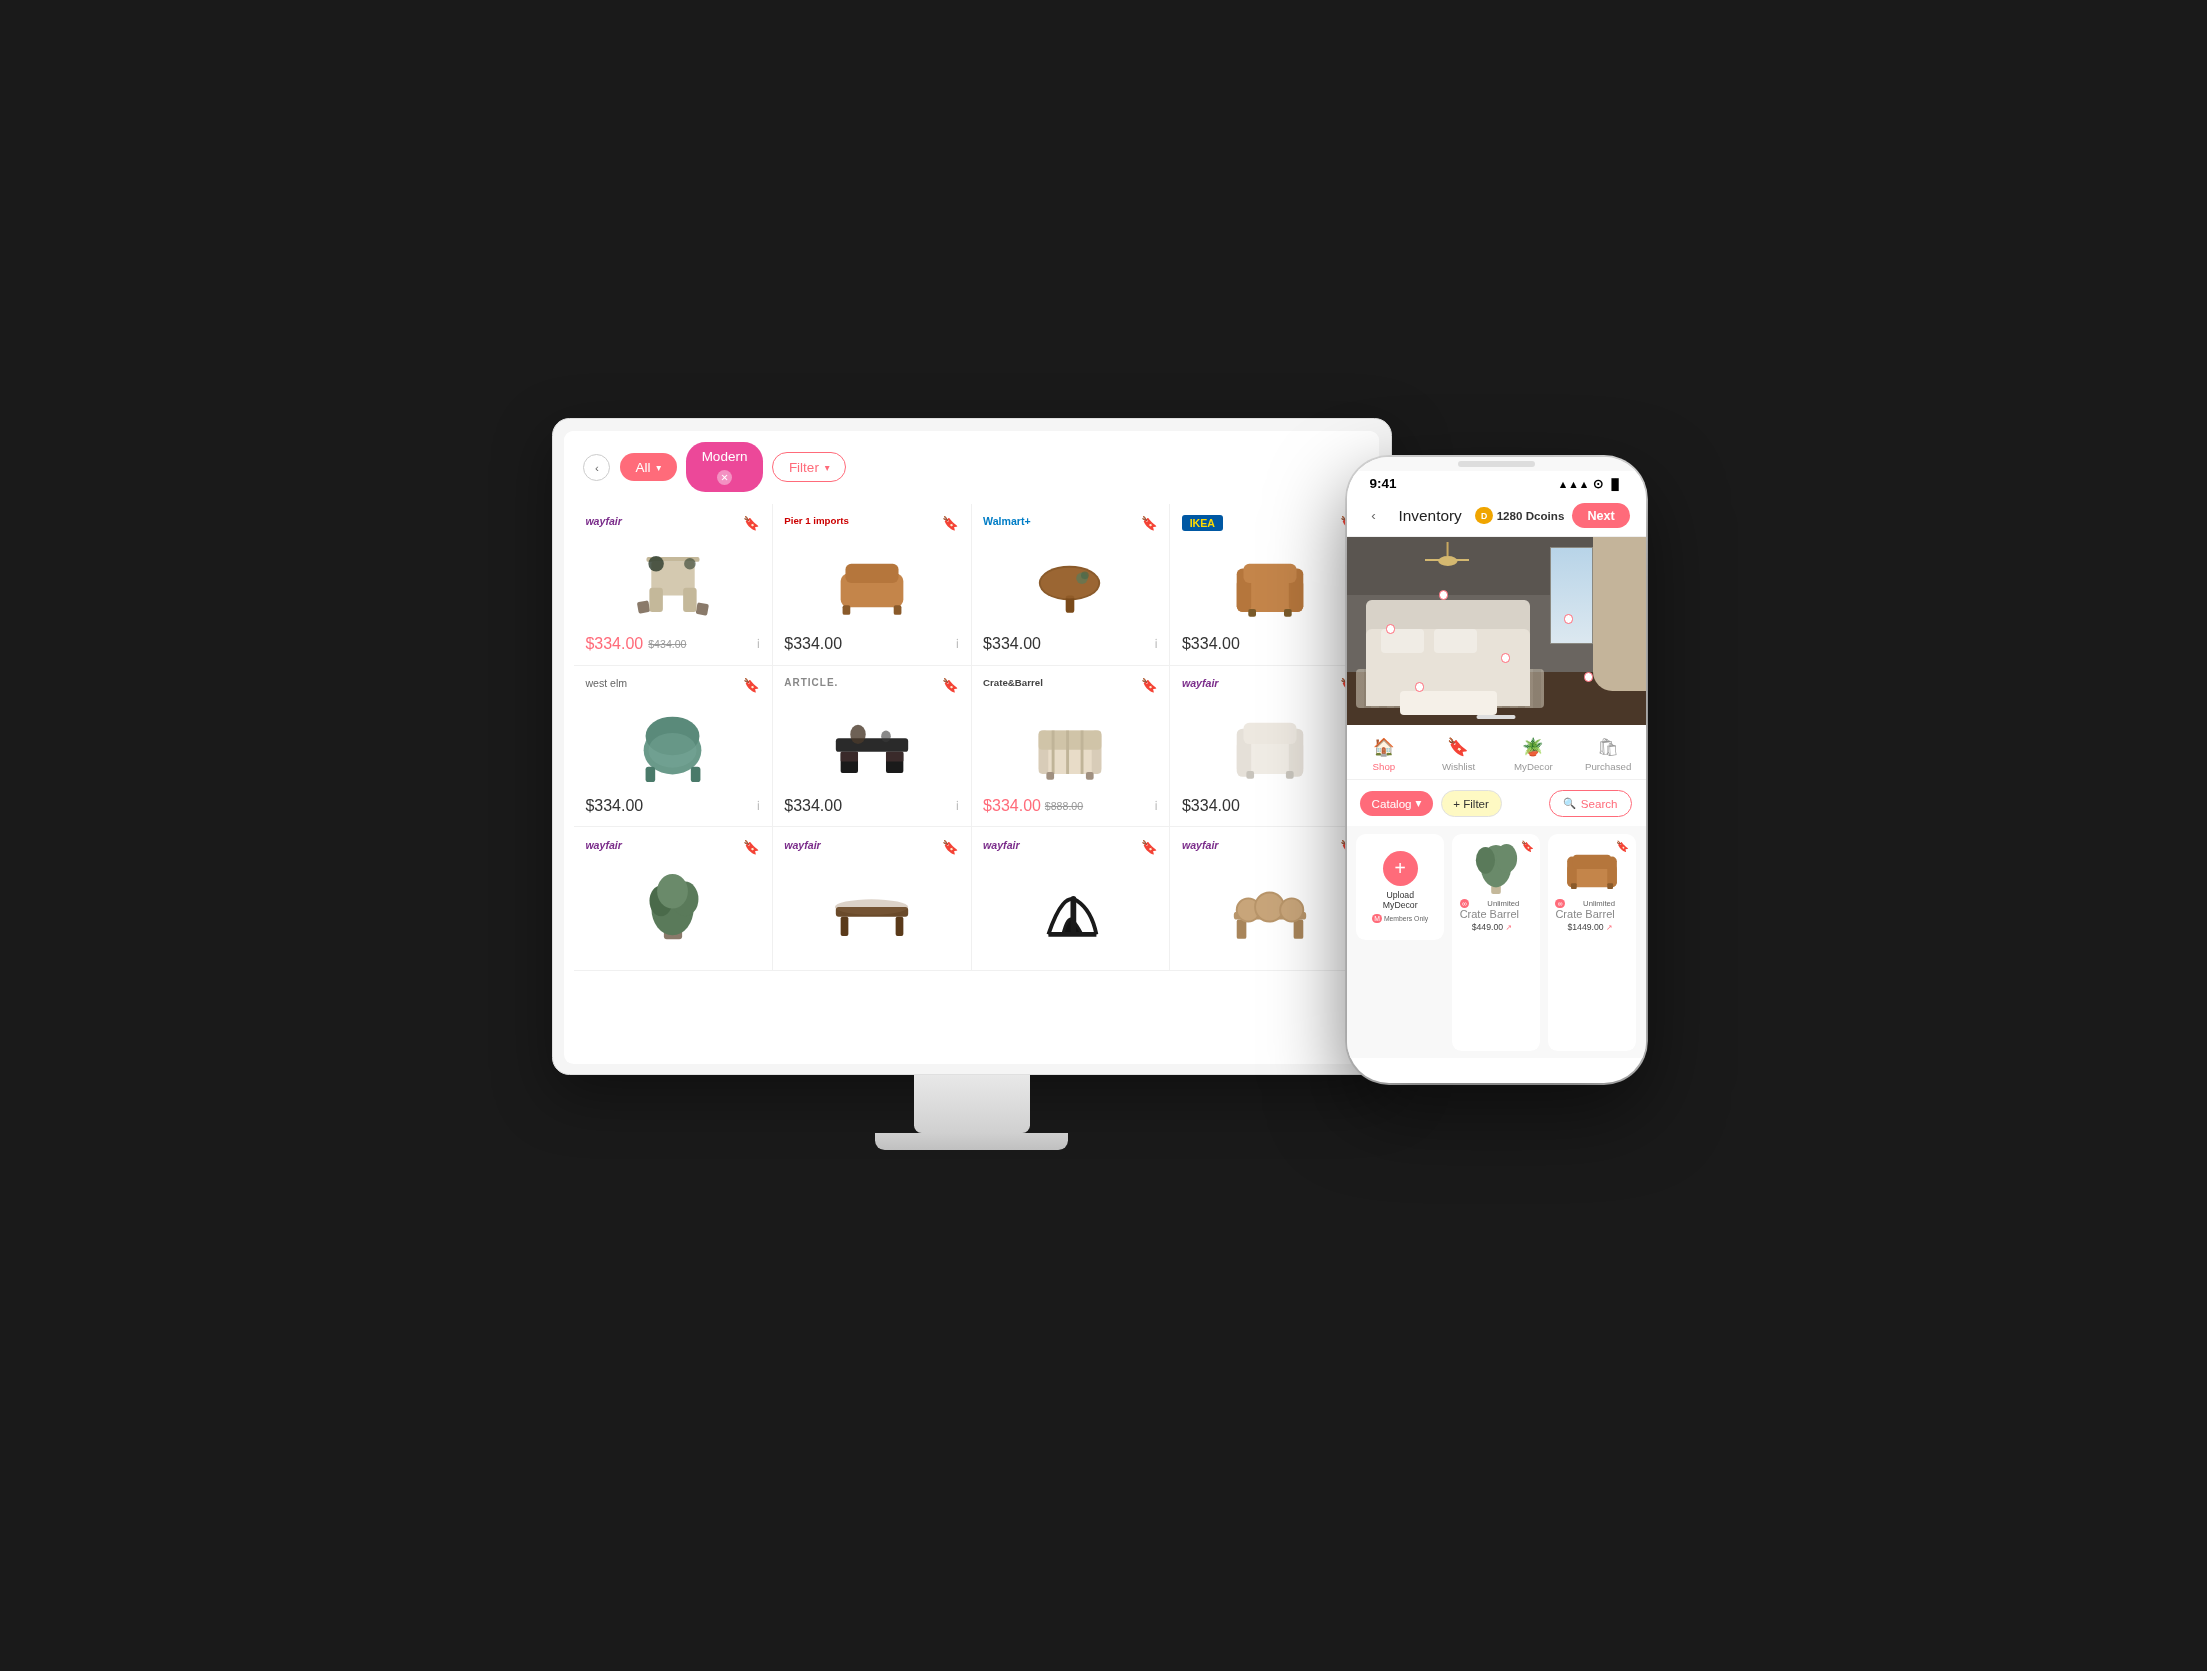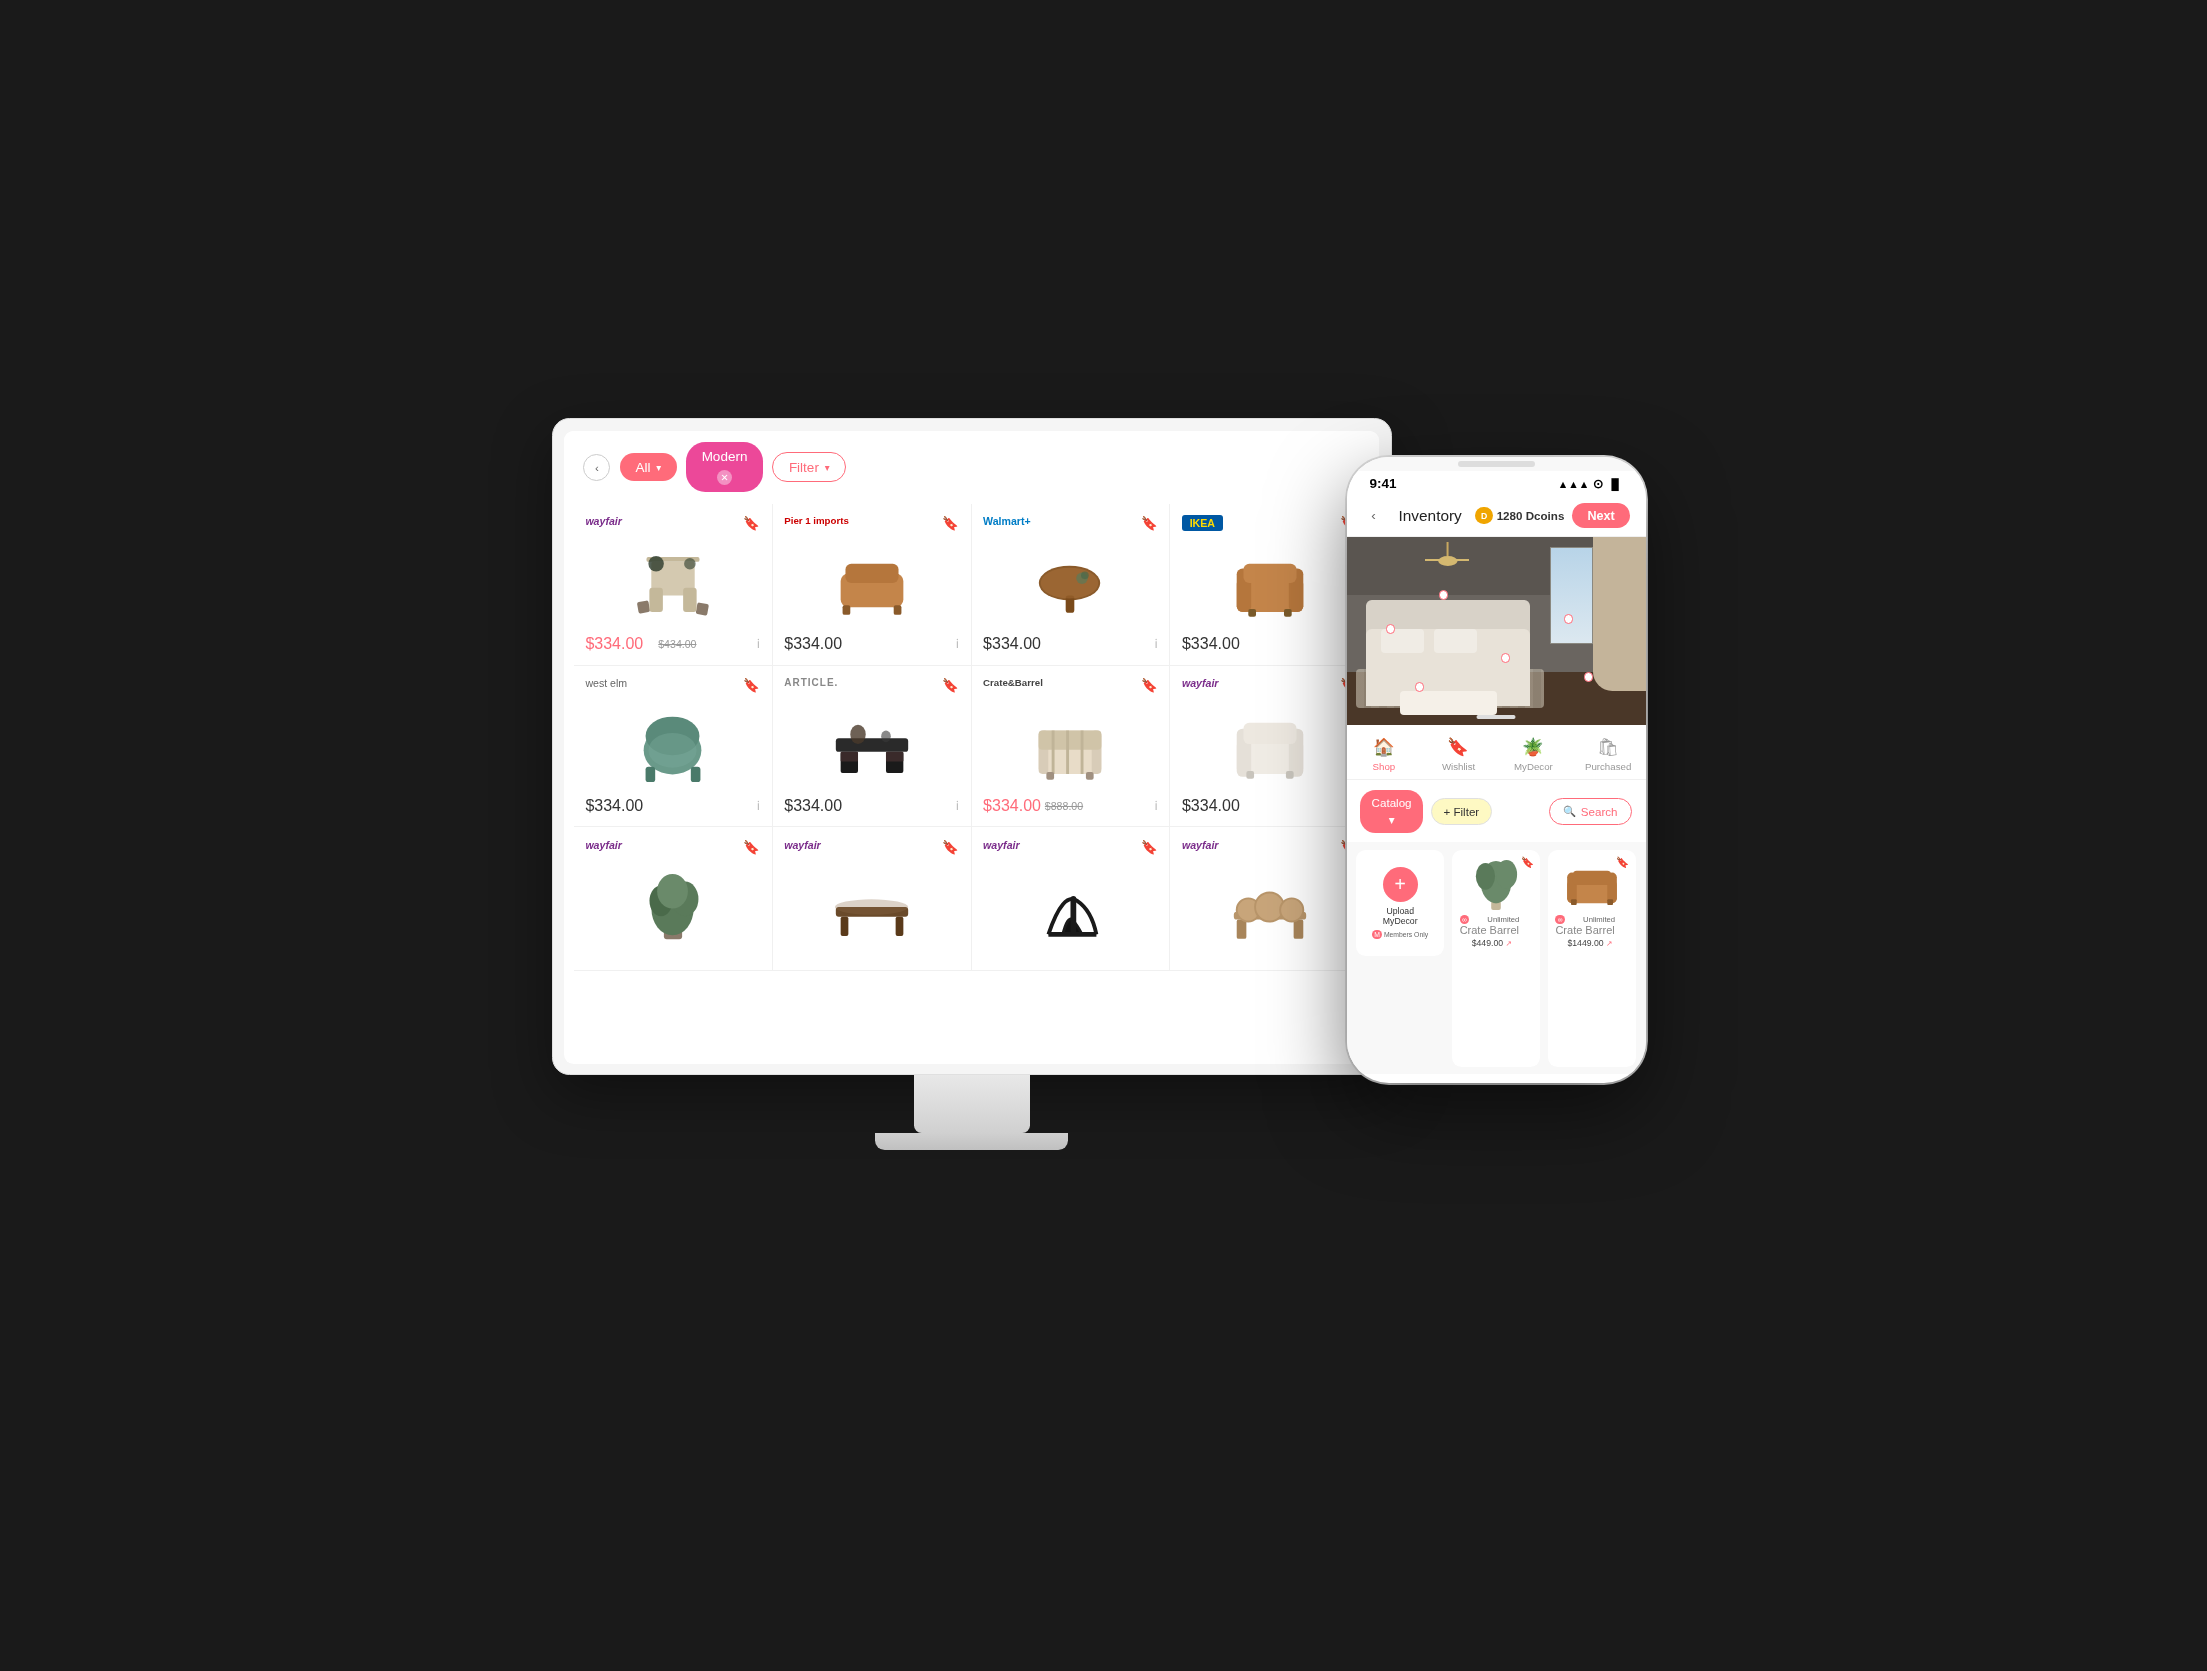--- a/index.html
+++ b/index.html
@@ -464,21 +464,20 @@
       display: flex;
       align-items: center;
       gap: 3.9px;
       background: #ff6b7a;
       color: #fff;
       border-radius: 15.4px;
       padding: 5.8px 11.6px;
       font-size: 11.6px;
       font-weight: 500;
       cursor: pointer;
-      flex-direction: column;
     }
     .add-filter-pill {
       display: flex;
       align-items: center;
       gap: 3.9px;
       background: #fef9c3;
       color: #333;
       border-radius: 15.4px;
       padding: 5.8px 11.6px;
       font-size: 11.6px;
@@ -634,21 +633,21 @@
                 <rect x="5" y="55" width="12" height="12" rx="2" fill="#8a7a6a" transform="rotate(-10 5 55)"></rect>
                 <rect x="68" y="55" width="12" height="12" rx="2" fill="#8a7a6a" transform="rotate(10 68 55)"></rect>
                 <circle cx="25" cy="15" r="8" fill="#2a3a2a" opacity="0.8"></circle>
                 <circle cx="60" cy="15" r="6" fill="#2a3a2a" opacity="0.6"></circle>
                 <rect x="18" y="40" width="14" height="25" rx="3" fill="#c4b89a"></rect>
                 <rect x="53" y="40" width="14" height="25" rx="3" fill="#c4b89a"></rect>
               </svg>
             </div>
             <div class="price-info-row">
               <span class="price-sale">$334.00</span>
-              <span class="price-original" style="margin-left:15px;font-size:10.6px;">$434.00</span>
+              <span class="price-original" style="margin-left:5px;font-size:10.6px;">$434.00</span>
               <span class="info-icon">ℹ</span>
             </div>
           </div>
 
           <div class="product-card">
             <div class="brand-logo brand-pier1">Pier 1 imports</div>
             <span class="bookmark-icon">🔖</span>
             <div class="product-img-area">
               <svg width="82" height="70" viewBox="0 0 85 72">
                 <rect x="10" y="25" width="65" height="35" rx="8" fill="#c4854a"></rect>

